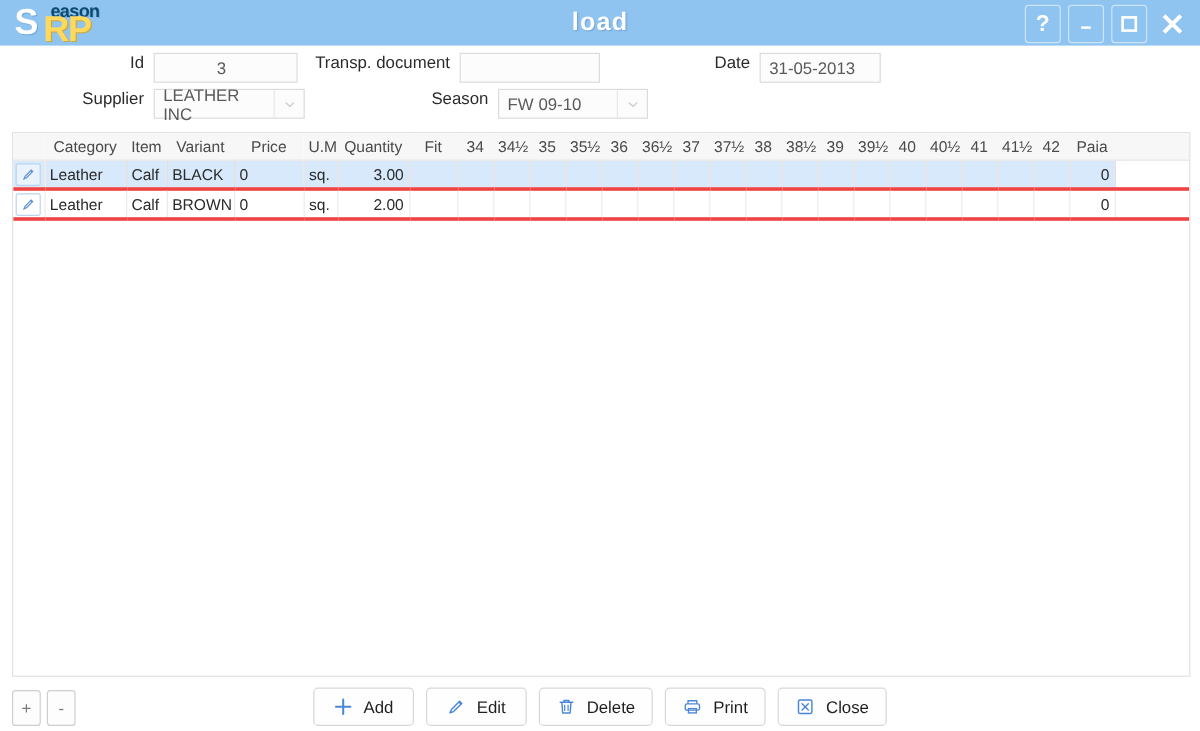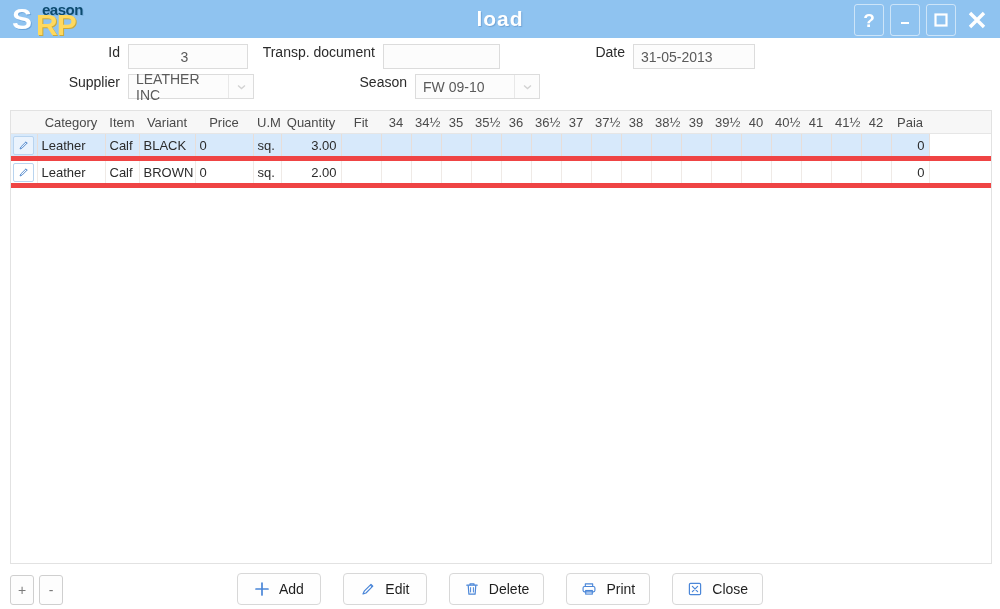--- a/index.html
+++ b/index.html
@@ -91,21 +91,21 @@
     vertical-align:middle;
   }
   .gtable td{
     height:22px;font-size:13px;color:#2b2b2b;
     padding:0 4px;white-space:nowrap;overflow:hidden;
     border-right:1px solid #efeae6;
     vertical-align:middle;
   }
   .gtable tr.row{background:#fff;}
   .gtable tr.row.sel td{background:#d7e9fb;border-right-color:#e8ded8;}
-  .gtable tr.row td{border-bottom:5px solid #ef4444;}
+  .gtable tr.row td{border-bottom:3px solid #ef4444;}
   .th-l{text-align:center;}
   .th-c{text-align:center;}
   .td-r{text-align:right;}
   .td-l{text-align:left;}
   .editcell{padding:0 !important;border-right:1px solid #efeae6;}
   .editbtn{
     width:19px;height:17px;margin:1px 2px;
     border:1px solid #b9d4ef;border-radius:2px;background:#fff;
     display:flex;align-items:center;justify-content:center;cursor:pointer;
   }
@@ -114,21 +114,21 @@
 
   
   .pmbtns{position:absolute;left:10px;top:575px;display:flex;gap:5px;}
   .pmbtn{
     width:22px;height:28px;border:1px solid #cfcfcf;border-radius:3px;
     background:#fdfdfd;color:#7a7a7a;font-size:14px;
     display:flex;align-items:center;justify-content:center;cursor:pointer;
   }
   .actions{
     position:absolute;left:0;top:573px;width:1000px;
-    display:flex;justify-content:center;gap:22px;
+    display:flex;justify-content:center;gap:10px;
   }
   .abtn{
     box-sizing:border-box;height:32px;min-width:84px;
     border:1px solid #d8d8d8;border-radius:4px;background:#fefefe;
     display:flex;align-items:center;justify-content:center;gap:9px;
     padding:0 14px;cursor:pointer;
     font-size:14px;color:#1f1f1f;
   }
   .abtn .ico{display:flex;align-items:center;justify-content:center;width:16px;height:16px;color:#4a86d8;}
   .abtn .ico svg{display:block;}
@@ -177,21 +177,21 @@
       <div class="finput center" style="width:120px;">3</div>
     </div>
 
     <div class="fld" style="left:255px;top:6px;">
       <div class="flabel" style="width:120px;">Transp. document</div>
       <div class="finput" style="width:117px;" title=""></div>
     </div>
 
     <div class="fld" style="left:580px;top:6px;">
       <div class="flabel" style="width:45px;">Date</div>
-      <div class="finput" style="width:122px;">31-05-2013</div>
+      <div class="finput" style="width:101px;">31-05-2013</div>
     </div>
 
     <div class="fld" style="left:60px;top:36px;">
       <div class="flabel" style="width:60px;">Supplier</div>
       <div class="fcombo" style="width:126px;">
         <div class="val">LEATHER INC</div>
         <div class="arw">
           <svg width="9" height="6" viewBox="0 0 9 6">
             <path d="M1 1.4 L4.5 4.6 L8 1.4" fill="none" stroke="#d2d2d2" stroke-width="1.3"></path>
           </svg>

